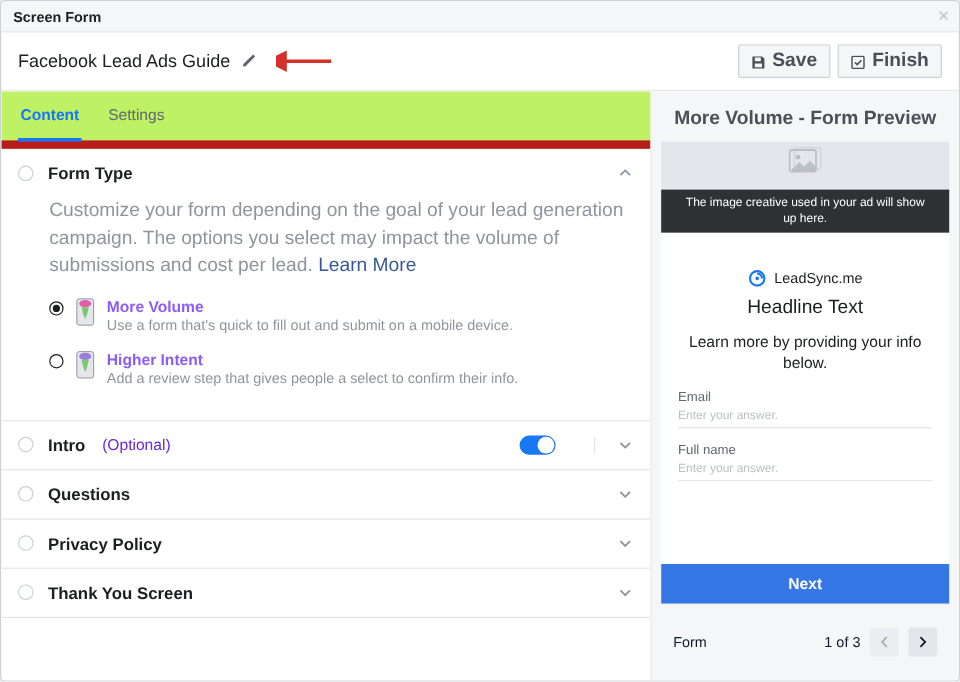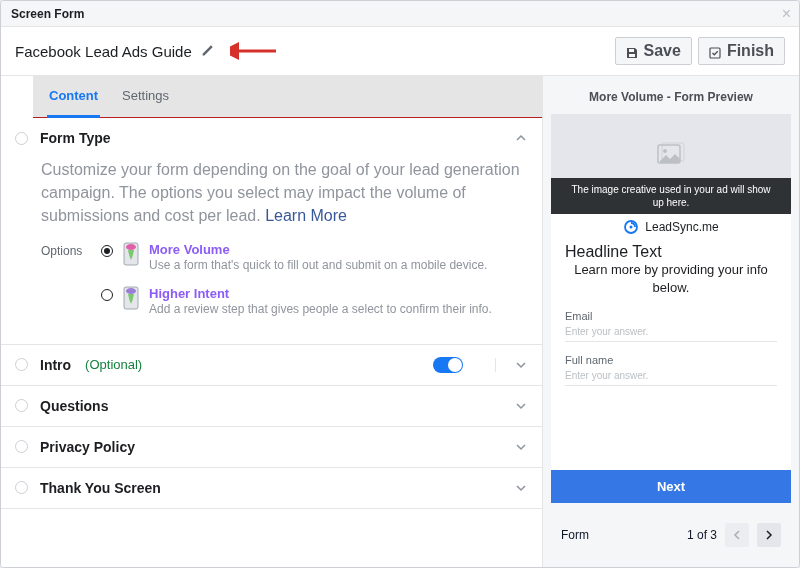--- a/index.html
+++ b/index.html
@@ -27,34 +27,34 @@
     border: 1px solid #ccd0d5; border-radius: 2px; background: #f5f6f7;
     font-size: 16px; color: #4b4f56; cursor: pointer; font-weight: 600;
   }
   .btn .ico { width: 12px; height: 12px; display: inline-block; }
   .body {
     flex: 1; display: flex; overflow: hidden;
   }
   .left {
     flex: 1; border-right: 1px solid #e5e5e5; overflow-y: auto; background: #fff;
   }
-  .tabs { display: flex; gap: 20px; padding: 0 14px; border-bottom: 1px solid #b91c1c; background: #e5e5e5; margin-left: 32px; }
+  .tabs { display: flex; gap: 20px; padding: 0 14px; border-bottom: 7px solid #b91c1c; background: #bef264; }
   .tab { padding: 12px 2px; font-size: 13px; color: #606770; cursor: pointer; }
   .tab.active { color: #1877f2; font-weight: 600; border-bottom: 3px solid #1877f2; margin-bottom: -1px; }
   .section {
     border-bottom: 1px solid #e5e5e5;
   }
   .section-head {
     display: flex; align-items: center; padding: 12px 14px; gap: 12px; cursor: pointer;
   }
   .section-head .stepcircle {
     width: 13px; height: 13px; border-radius: 50%; border: 1.5px solid #ccd0d5; flex-shrink: 0;
   }
   .section-head .label { font-weight: 700; font-size: 14px; color: #1c1e21; }
-  .section-head .optional { color: #15803d; font-weight: 400; margin-left: 2px; }
+  .section-head .optional { color: #6d28d9; font-weight: 400; margin-left: 2px; }
   .section-head .spacer { flex: 1; }
   .chev { width: 14px; height: 14px; color: #8d949e; }
   .section-body { padding: 0 14px 14px 40px; }
   .section-desc { font-size: 16px; color: #90949c; line-height: 1.45; }
   .section-desc a { color: #385898; text-decoration: none; }
   .options { display: flex; margin-top: 14px; }
   .options-label { width: 60px; font-size: 12px; color: #606770; padding-top: 2px; }
   .option { display: flex; gap: 8px; align-items: flex-start; margin-bottom: 14px; }
   .radio {
     width: 12px; height: 12px; border-radius: 50%; border: 1px solid #1c1e21; position: relative; margin-top: 3px; flex-shrink:0;
@@ -66,34 +66,34 @@
   .toggle {
     width: 30px; height: 16px; background: #1877f2; border-radius: 8px; position: relative; margin-right: 14px;
   }
   .toggle::after {
     content:""; position:absolute; width:14px; height:14px; background:#fff; border-radius:50%; top:1px; right:1px;
   }
   .divider { border-left: 1px solid #e5e5e5; height: 14px; margin: 0 6px; }
   .right {
     width: 256px; background: #f5f6f7; display: flex; flex-direction: column;
   }
-  .preview-title { text-align: center; font-size: 12px; font-weight: 600; color: #4b4f56; padding: 14px 0 10px; }
+  .preview-title { text-align: center; font-size: 16px; font-weight: 600; color: #4b4f56; padding: 14px 0 10px; }
   .preview-box { margin: 0 8px; flex: 1; display: flex; flex-direction: column; }
   .preview-img-area {
-    height: 100px; background: #e4e6eb; display: flex; flex-direction: column; justify-content: flex-end; align-items: center;
+    height: 76px; background: #e4e6eb; display: flex; flex-direction: column; justify-content: flex-end; align-items: center;
   }
   .img-placeholder { width: 28px; height: 24px; color: #bcc0c4; margin-bottom: 12px; }
   .img-caption {
     background: #2f3235; color: #fff; font-size: 10px; text-align: center; padding: 5px 14px; line-height: 1.3; width: 100%;
   }
-  .preview-card { background: #fff; flex: 1; padding: 5px 14px 0; display: flex; flex-direction: column; }
+  .preview-card { background: #fff; flex: 1; padding: 30px 14px 0; display: flex; flex-direction: column; }
   .brand { display: flex; align-items: center; justify-content: center; gap: 6px; margin-bottom: 8px; }
   .brand-icon { width: 16px; height: 16px; }
   .brand-name { font-size: 12px; color: #1c1e21; }
-  .headline { font-size: 16px; font-weight: 400; color: #1c1e21; }
+  .headline { text-align: center; font-size: 16px; font-weight: 400; color: #1c1e21; margin-bottom: 10px; }
   .subline { text-align: center; font-size: 13px; color: #1c1e21; margin-bottom: 14px; line-height: 1.35; }
   .field { margin-bottom: 12px; }
   .field .flabel { font-size: 11px; color: #606770; margin-bottom: 4px; }
   .field .fval { font-size: 10px; color: #bcc0c4; padding-bottom: 4px; border-bottom: 1px solid #e5e5e5; }
   .next-btn {
     background: #3578e5; color: #fff; text-align: center; font-size: 13px; font-weight: 600;
     padding: 9px 0; margin: 6px -14px 0; cursor: pointer;
   }
   .preview-footer {
     display: flex; align-items: center; padding: 20px 10px; font-size: 12px; color: #0f172a; gap: 8px;
@@ -168,21 +168,20 @@
           <span class="spacer"></span>
           <svg class="chev" viewBox="0 0 14 14">
               <path d="M3 9l4-4 4 4" fill="none" stroke="currentColor" stroke-width="1.5"></path>
             </svg>
         </div>
         <div class="section-body">
           <div class="section-desc">
             <span>Customize your form depending on the goal of your lead generation campaign. The options you select may impact the volume of submissions and cost per lead. </span><a href="#">Learn More</a>
           </div>
           <div class="options">
-            <div class="options-label">Options</div>
             <div style="flex:1">
               <div class="option">
                 <span class="radio on"></span>
                 <span class="opt-icon">
                   <svg viewBox="0 0 20 26" width="20" height="26">
                       <rect x="3" y="1" width="14" height="22" rx="2" fill="#e4e6eb" stroke="#8d949e" stroke-width="0.8"></rect>
                       <ellipse cx="10" cy="5" rx="5" ry="3" fill="#e05fa8"></ellipse>
                       <path d="M7 8 Q8 14 10 18 Q12 14 13 8" fill="#7bc96f"></path>
                     </svg>
                 </span>

